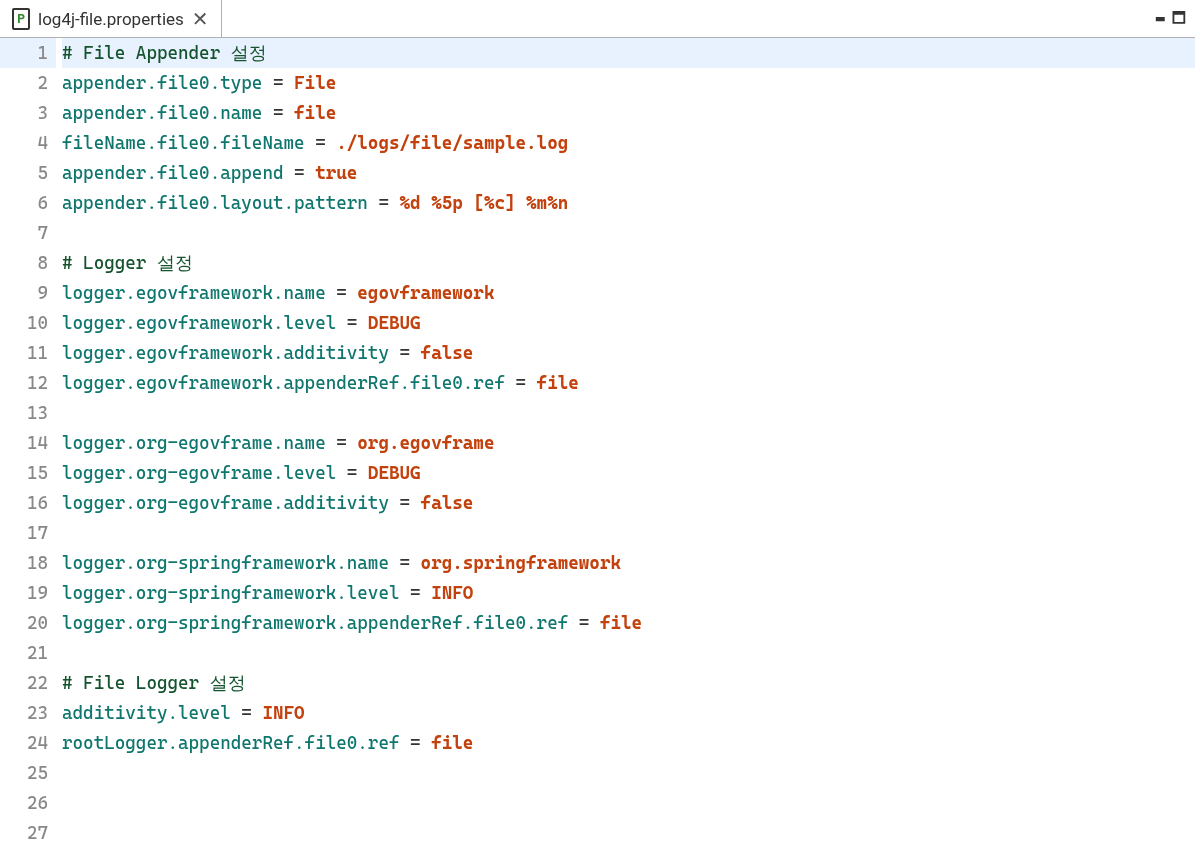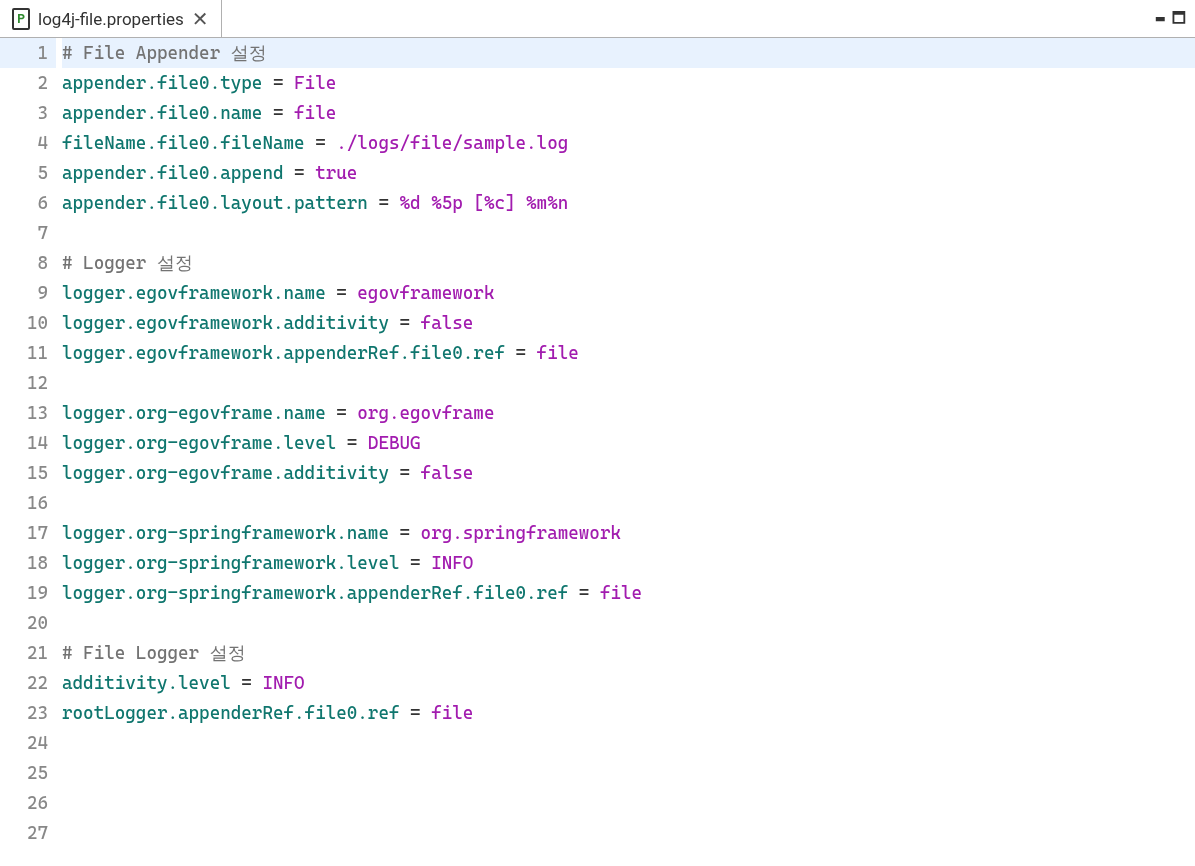--- a/index.html
+++ b/index.html
@@ -90,22 +90,22 @@
       white-space: pre;
     }
     .line-highlight {
       background: #e8f2fe;
     }
     .gutter .line {
       padding-right: 8px;
     }
     .tok-key { color: #0f766e; }
     .tok-eq { color: #333333; }
-    .tok-val { color: #a21caf; font-weight: 400; }
-    .tok-comment { color: #737373; font-weight: 500; }
+    .tok-val { color: #c2410c; font-weight: 700; }
+    .tok-comment { color: #14532d; font-weight: 500; }
   </style>
 </head>
 <body>
 
 <div class="tab-bar">
   <div class="tab-bar-left">
     <div class="tab">
       <span class="file-icon">P</span>
       <span>log4j-file.properties</span>
       <span class="close-icon">✕</span>
@@ -150,20 +150,21 @@
   <div class="code-area" id="code">
       <div class="line line-highlight"><span class="tok-comment"># File Appender 설정</span></div>
       <div class="line"><span class="tok-key">appender.file0.type</span><span class="tok-eq"> = </span><span class="tok-val">File</span></div>
       <div class="line"><span class="tok-key">appender.file0.name</span><span class="tok-eq"> = </span><span class="tok-val">file</span></div>
       <div class="line"><span class="tok-key">fileName.file0.fileName</span><span class="tok-eq"> = </span><span class="tok-val">./logs/file/sample.log</span></div>
       <div class="line"><span class="tok-key">appender.file0.append</span><span class="tok-eq"> = </span><span class="tok-val">true</span></div>
       <div class="line"><span class="tok-key">appender.file0.layout.pattern</span><span class="tok-eq"> = </span><span class="tok-val">%d %5p [%c] %m%n</span></div>
       <div class="line">&nbsp;</div>
       <div class="line"><span class="tok-comment"># Logger 설정</span></div>
       <div class="line"><span class="tok-key">logger.egovframework.name</span><span class="tok-eq"> = </span><span class="tok-val">egovframework</span></div>
+      <div class="line"><span class="tok-key">logger.egovframework.level</span><span class="tok-eq"> = </span><span class="tok-val">DEBUG</span></div>
       <div class="line"><span class="tok-key">logger.egovframework.additivity</span><span class="tok-eq"> = </span><span class="tok-val">false</span></div>
       <div class="line"><span class="tok-key">logger.egovframework.appenderRef.file0.ref</span><span class="tok-eq"> = </span><span class="tok-val">file</span></div>
       <div class="line">&nbsp;</div>
       <div class="line"><span class="tok-key">logger.org-egovframe.name</span><span class="tok-eq"> = </span><span class="tok-val">org.egovframe</span></div>
       <div class="line"><span class="tok-key">logger.org-egovframe.level</span><span class="tok-eq"> = </span><span class="tok-val">DEBUG</span></div>
       <div class="line"><span class="tok-key">logger.org-egovframe.additivity</span><span class="tok-eq"> = </span><span class="tok-val">false</span></div>
       <div class="line">&nbsp;</div>
       <div class="line"><span class="tok-key">logger.org-springframework.name</span><span class="tok-eq"> = </span><span class="tok-val">org.springframework</span></div>
       <div class="line"><span class="tok-key">logger.org-springframework.level</span><span class="tok-eq"> = </span><span class="tok-val">INFO</span></div>
       <div class="line"><span class="tok-key">logger.org-springframework.appenderRef.file0.ref</span><span class="tok-eq"> = </span><span class="tok-val">file</span></div>

